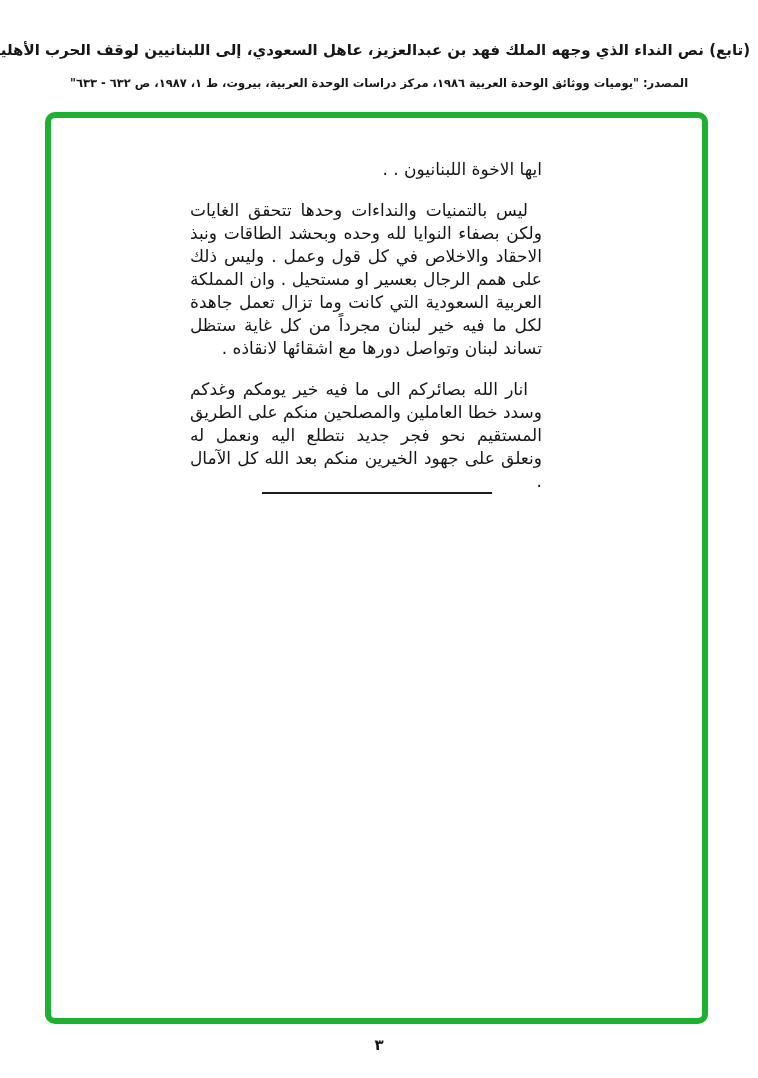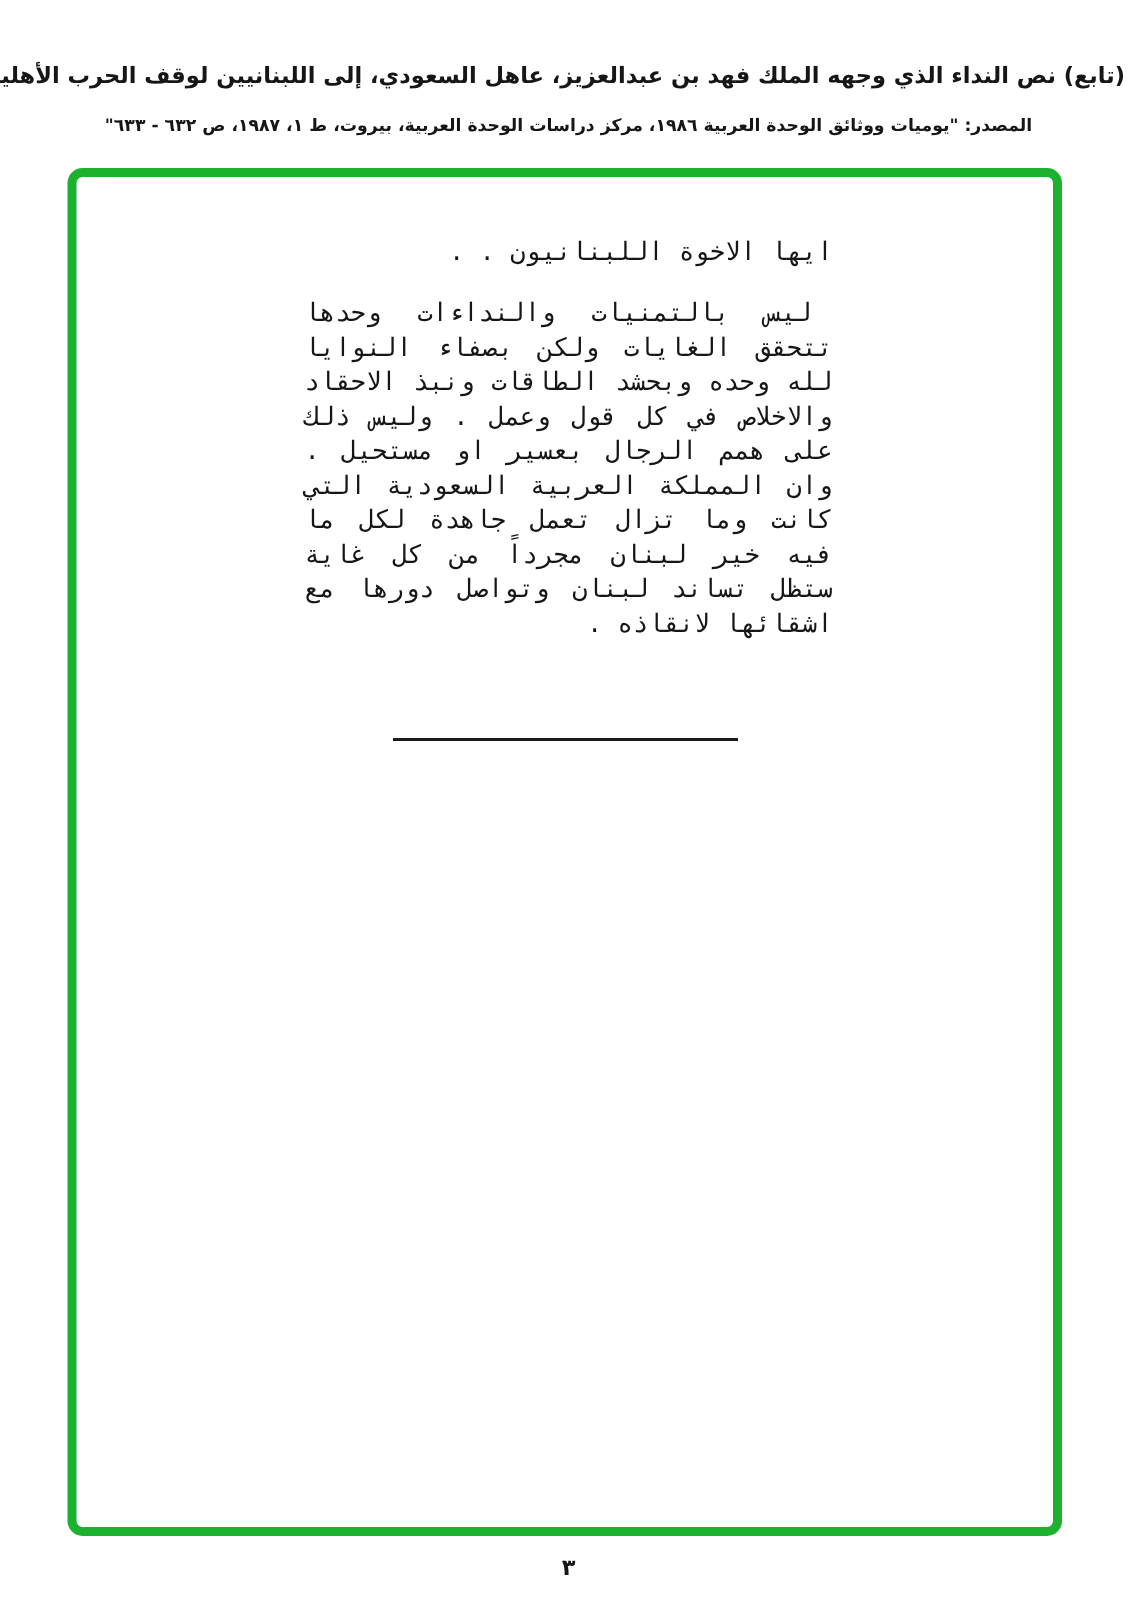--- a/index.html
+++ b/index.html
@@ -46,28 +46,27 @@
     top: 112px;
     width: 663px;
     height: 912px;
     box-sizing: border-box;
     border: 6px solid var(--frame_green, #1cb12e);
     border-radius: 10px;
     background: transparent;
   }
   .doc-text {
     position: absolute;
-    left: 203px;
+    left: 190px;
     top: 158px;
     width: 352px;
     direction: rtl;
     font-size: 17px;
     line-height: 23px;
     color: var(--ink, #161616);
-    font-family: Liberation Mono, monospace;
   }
   .salutation {
     margin: 0 0 12px 0;
     text-align: right;
   }
   .para {
     margin: 18px 0 12px 0;
     text-align: justify;
     text-indent: 14px;
   }
@@ -97,19 +96,20 @@
 
   <div class="header-title" dir="rtl" lang="ar">(تابع) نص النداء الذي وجهه الملك فهد بن عبدالعزيز، عاهل السعودي، إلى اللبنانيين لوقف الحرب الأهلية الدائرة بينهم</div>
 
   <div class="header-source" dir="rtl" lang="ar">المصدر: "يوميات ووثائق الوحدة العربية ١٩٨٦، مركز دراسات الوحدة العربية، بيروت، ط ١، ١٩٨٧، ص ٦٣٢ - ٦٣٣"</div>
 
   <div class="green-box"></div>
 
   <div class="doc-text" dir="rtl" lang="ar">
     <p class="salutation">ايها الاخوة اللبنانيون . .</p>
     <p class="para">ليس بالتمنيات والنداءات وحدها تتحقق الغايات ولكن بصفاء النوايا لله وحده وبحشد الطاقات ونبذ الاحقاد والاخلاص في كل قول وعمل . وليس ذلك على همم الرجال بعسير او مستحيل . وان المملكة العربية السعودية التي كانت وما تزال تعمل جاهدة لكل ما فيه خير لبنان مجرداً من كل غاية ستظل تساند لبنان وتواصل دورها مع اشقائها لانقاذه .</p>
+    <p class="para">انار الله بصائركم الى ما فيه خير يومكم وغدكم وسدد خطا العاملين والمصلحين منكم على الطريق المستقيم نحو فجر جديد نتطلع اليه ونعمل له ونعلق على جهود الخيرين منكم بعد الله كل الآمال .</p>
   </div>
 
   <div class="closing-rule"></div>
 
   <div class="page-num">٣</div>
 
 </div>
 
 </body></html>

